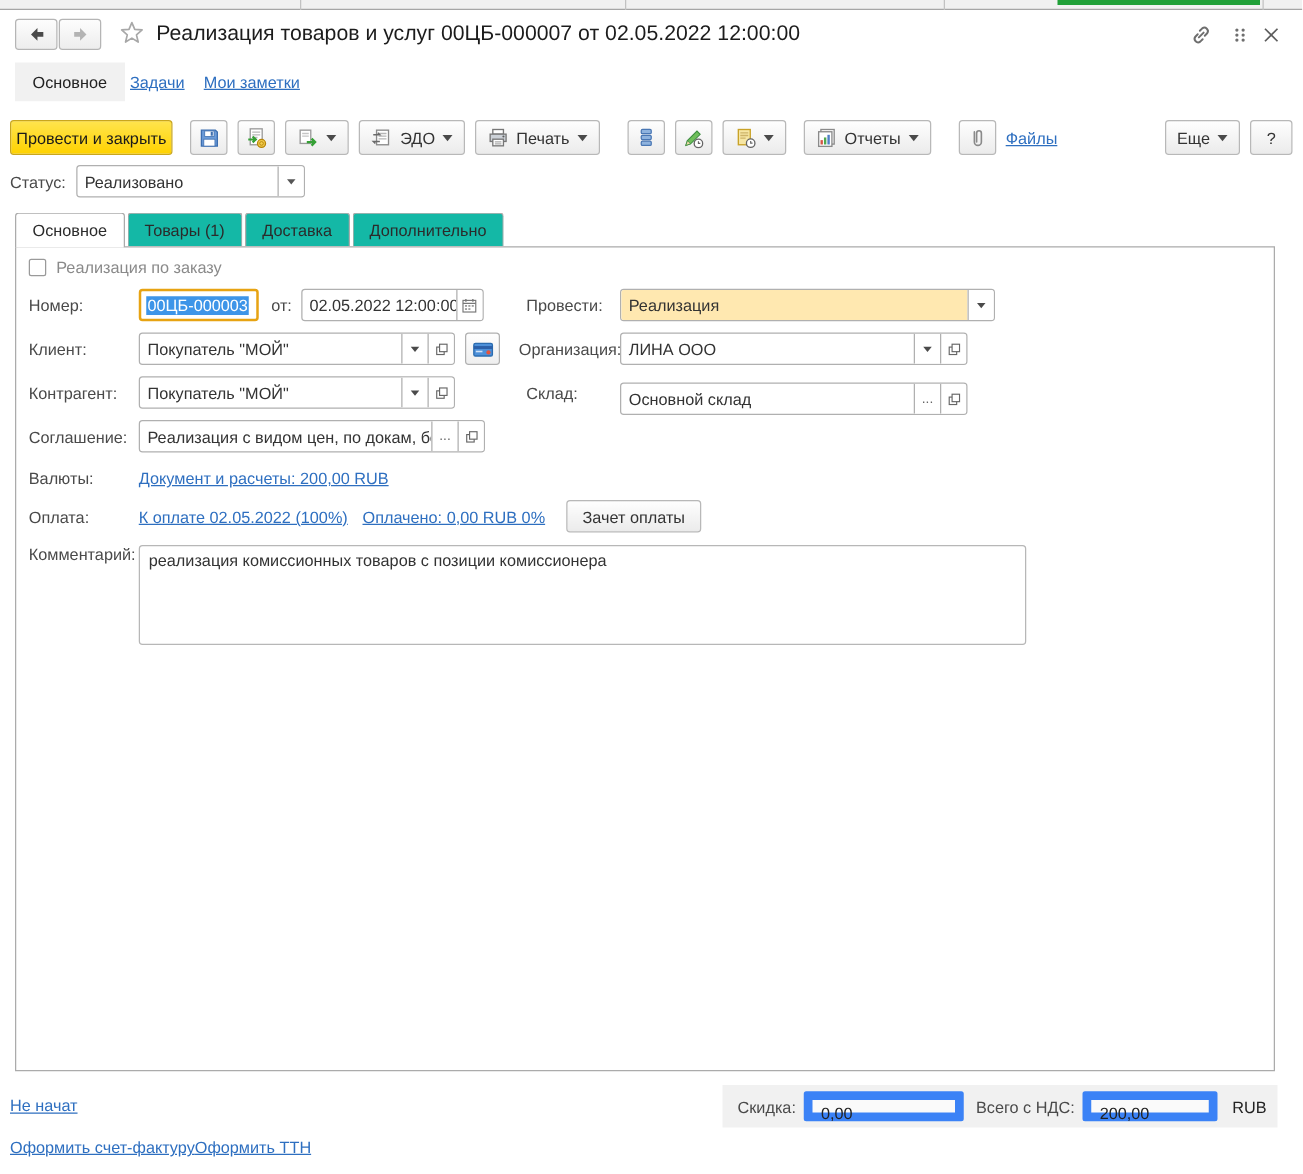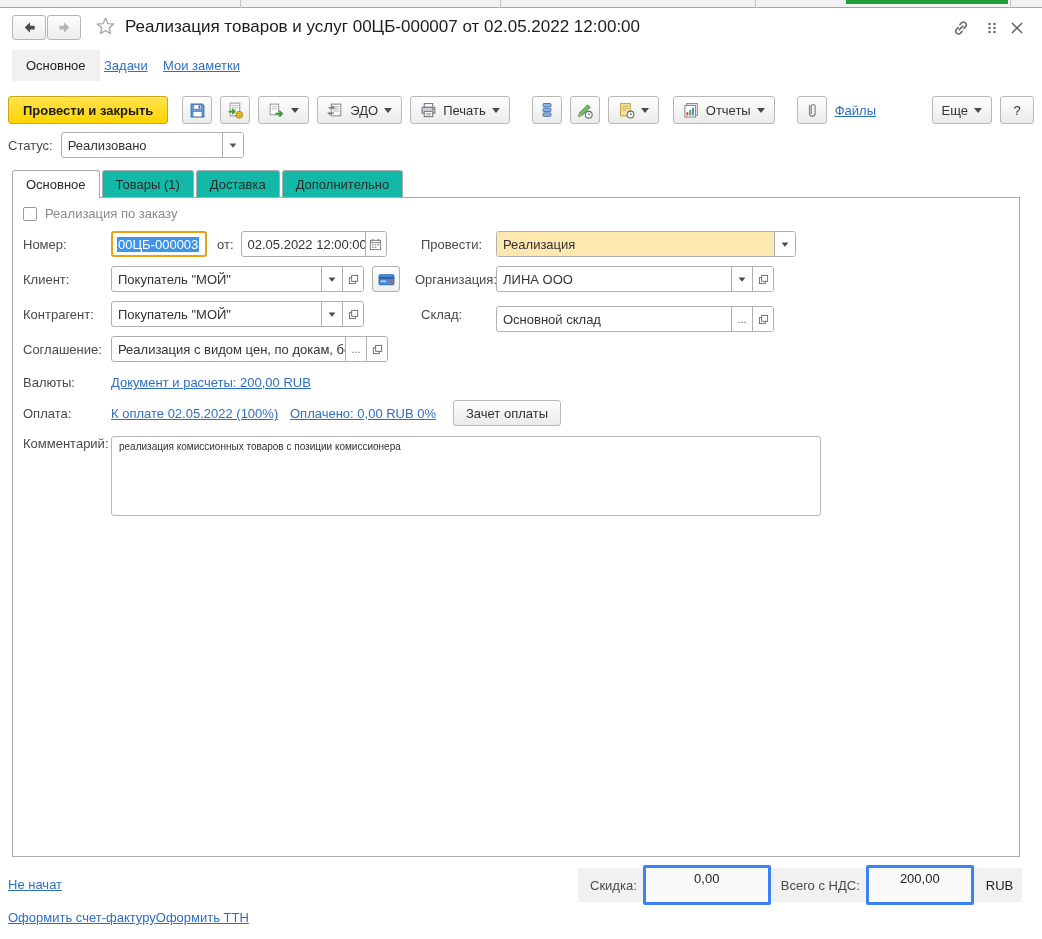--- a/index.html
+++ b/index.html
@@ -21,21 +21,21 @@
   
   .navrow { position:absolute; left:0; top:50px; width:1042px; height:32px; }
   .chip { position:absolute; left:12px; top:0; height:31px; padding:0 14px; background:#f1f1f1; display:flex; align-items:center; color:#222; }
   a.link { color:#2E6FC0; text-decoration:underline; cursor:pointer; white-space:nowrap; }
   .navrow a.link { position:absolute; top:8px; }
 
   
   .toolbar { position:absolute; left:8px; top:95px; width:1026px; height:30px; display:flex; align-items:center; }
   .btn { height:28px; border:1px solid #b8b8b8; border-radius:3px; background:linear-gradient(#fefefe,#ebebeb); display:inline-flex; align-items:center; gap:6px; padding:0 9px; font-size:13px; color:#333; cursor:pointer; white-space:nowrap; }
   .btn.icon-only { width:30px; padding:0; justify-content:center; }
-  .btn-yellow { background:linear-gradient(#ffe44d,#ffd200); border:1px solid #c9a61d; font-weight:bold; color:#1a1a1a; padding:0 14px; }
+  .btn-yellow { background:linear-gradient(#ffe44d,#ffd200); border:1px solid #c9a61d; font-weight:normal; color:#1a1a1a; padding:0 4px; }
   .caret { width:0; height:0; border-left:4px solid transparent; border-right:4px solid transparent; border-top:5px solid #4a4a4a; display:inline-block; }
   .tb-gap { width:8px; } .tb-gap-lg { width:14px; }
   .push-right { margin-left:auto; }
 
   
   .status-row { position:absolute; left:8px; top:132px; height:26px; display:flex; align-items:center; }
   .lbl { color:#4a4a4a; white-space:nowrap; }
 
   
   .group { display:flex; align-items:stretch; height:26px; border:1px solid #b0b0b0; border-radius:3px; background:#fff; overflow:hidden; }
@@ -53,27 +53,27 @@
   .f-label { position:absolute; color:#4a4a4a; white-space:nowrap; }
 
   .checkbox { width:14px; height:14px; border:1px solid #9a9a9a; border-radius:2px; background:#fff; display:inline-block; cursor:pointer; }
 
   .num-input { display:flex; align-items:center; height:26px; border:2px solid #E7A312; border-radius:3px; background:#fff; padding:0 4px; }
   .sel { background:#3E95E8; color:#fff; padding:0 1px; }
 
   .req { background:#FFE8B0; }
   .group .txt.req { background:#FFE8B0; }
 
-  textarea.comment { position:absolute; resize:none; border:1px solid #b7b7b7; border-radius:3px; font-family:"Liberation Sans","DejaVu Sans",sans-serif; font-size:10px; color:#333; padding:4px 7px; outline:none; }
+  textarea.comment { position:absolute; resize:none; border:1px solid #b7b7b7; border-radius:3px; font-family:"Liberation Sans","DejaVu Sans",sans-serif; font-size:13px; color:#333; padding:4px 7px; outline:none; }
 
   .plain-btn { height:26px; border:1px solid #b8b8b8; border-radius:3px; background:linear-gradient(#fefefe,#ebebeb); padding:0 12px; font-size:13px; color:#333; display:inline-flex; align-items:center; cursor:pointer; }
 
   
   .totals-strip { position:absolute; left:578px; top:868px; width:444px; height:34px; background:#f1f1f1; display:flex; align-items:center; }
-  .rofield { height:40px; border:3px solid #3b82f6; border-radius:2px; background:#fafafa; text-align:center; padding:0 7px; line-height:22px; color:#222; }
+  .rofield { height:24px; border:7px solid #3b82f6; border-radius:2px; background:#fafafa; text-align:left; padding:0 7px; line-height:22px; color:#222; }
   .bottomlinks { position:absolute; left:8px; top:910px; display:flex; }
   .footlink { position:absolute; left:8px; top:877px; }
 
   svg { display:block; }
 </style>
 </head>
 <body>
 
 <div class="screen">
 

